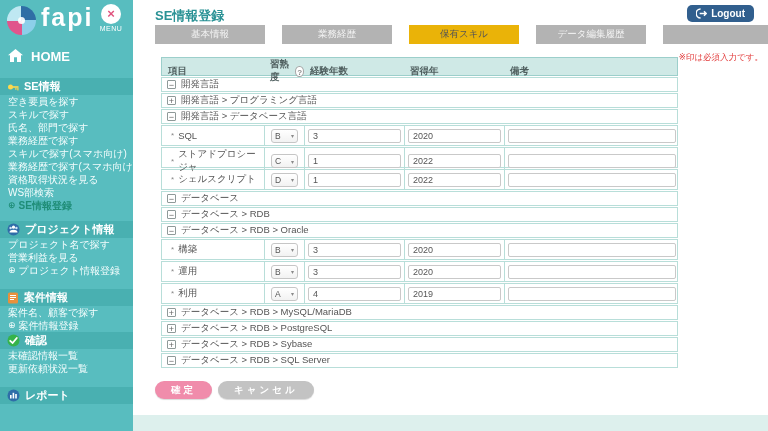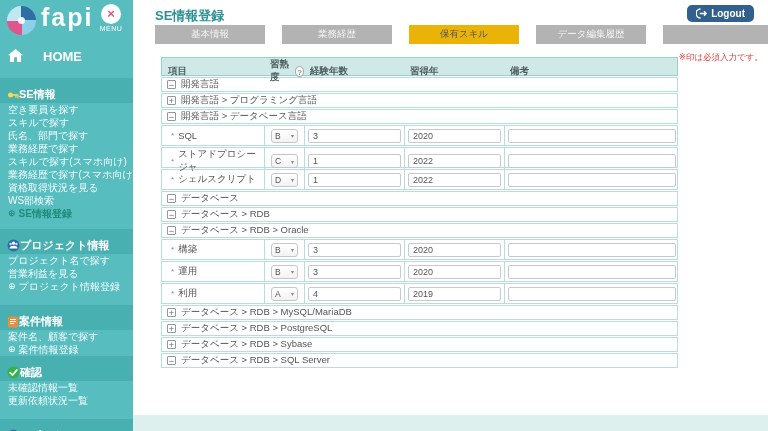--- a/index.html
+++ b/index.html
@@ -11,22 +11,22 @@
   .logo-row{position:relative;height:40px;}
   .puzzle{position:absolute;left:7px;top:6px;width:29px;height:29px;border-radius:50%;
     background:conic-gradient(#2f6ea5 0 25%, #8ccfe9 25% 50%, #e0558c 50% 75%, #bfe8f2 75% 100%);}
   .puzzle::after{content:"";position:absolute;left:11px;top:11px;width:7px;height:7px;border-radius:50%;background:#ffffff;opacity:.9;}
   .logo-text{position:absolute;left:41px;top:3px;font-size:25px;font-weight:600;color:#fff;letter-spacing:2px;}
   .menu-btn{position:absolute;right:4px;top:4px;width:36px;text-align:center;cursor:pointer;}
   .menu-circle{width:20px;height:20px;border-radius:50%;background:#fff;color:#e0537e;
     font-weight:bold;font-size:13px;line-height:20px;margin:0 auto;text-align:center;}
   .menu-label{font-size:7px;color:#fff;margin-top:1px;letter-spacing:.5px;}
   .version{padding:3px 0 0 8px;font-size:8px;color:#eafafa;height:11px;}
-  .home-row{display:flex;gap:20px;padding:9px 0 6px 8px;font-weight:bold;font-size:13px;cursor:pointer;}
-  .section-header{display:flex;align-items:center;background:#49b0b1;padding:10px 0 2px 7px;
+  .home-row{display:flex;gap:8px;padding:9px 0 6px 8px;font-weight:bold;font-size:13px;cursor:pointer;}
+  .section-header{display:flex;align-items:center;gap:5px;background:#49b0b1;padding:2px 0 2px 7px;
     font-weight:bold;font-size:11px;height:13px;}
   .nav-item{padding:1px 0 1px 8px;font-size:10px;color:#f4fdfd;line-height:11px;cursor:pointer;white-space:nowrap;}
   .nav-item.register{display:flex;align-items:center;gap:3px;}
   .nav-item .cp{font-size:9px;line-height:9px;}
   .nav-item.active{color:#1f8d77;font-weight:bold;}
   .mt8{margin-top:8px;} .mt9{margin-top:9px;} .mt12{margin-top:12px;} .mt14{}
 
   
   .main{position:absolute;left:133px;top:0;width:635px;height:431px;background:#fff;}
   .page-title{position:absolute;left:22px;top:7px;font-size:13px;font-weight:bold;color:#2a9295;}
@@ -377,16 +377,20 @@
       <div class="row group">
         <span class="toggle">+</span>
         <span>データベース &gt; RDB &gt; Sybase</span>
       </div>
       <div class="row group">
         <span class="toggle">−</span>
         <span>データベース &gt; RDB &gt; SQL Server</span>
       </div>
     </div>
 
+    <div class="actions">
+      <button class="btn confirm">確定</button>
+      <button class="btn cancel">キャンセル</button>
+    </div>
   </main>
 
   <div class="footer"></div>
 </div>
 
 </body></html>

